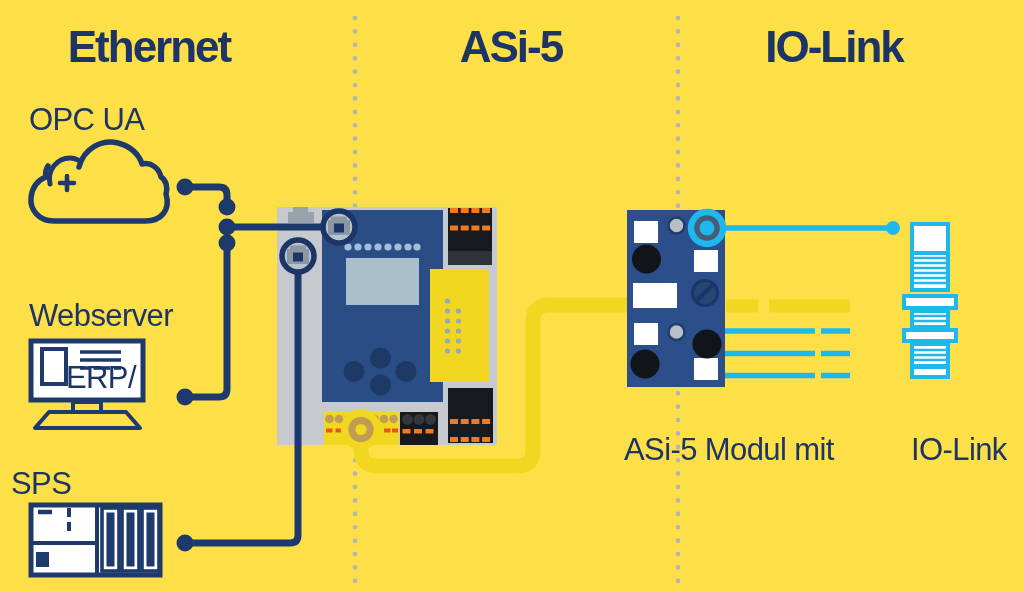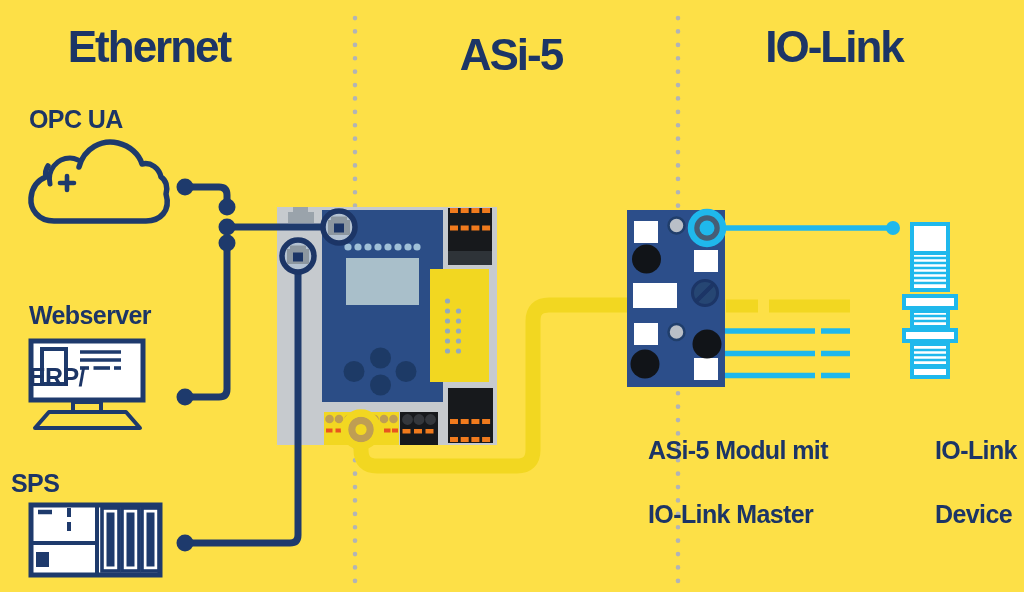--- a/index.html
+++ b/index.html
@@ -6,24 +6,24 @@
   .canvas{
     position:relative;width:1024px;height:592px;background:#fde047;
     font-family:"Liberation Sans",sans-serif;overflow:hidden;
   }
   .svg-layer{position:absolute;left:0;top:0;}
   .hdr{
     position:absolute;font-weight:bold;font-size:44px;letter-spacing:-2px;
     color:#1c3566;text-align:center;white-space:nowrap;
   }
   .lbl{
-    position:absolute;font-weight:bold;font-size:25px;line-height:31px;
-    letter-spacing:-0.6px;color:#1c3566;white-space:pre-line;
+    position:absolute;font-weight:normal;font-size:31px;line-height:31px;
+    letter-spacing:-0.6px;color:#1c3566;white-space:pre-line;text-align:center;
   }
-  .lbl.small-lh{line-height:32px;margin-left:24px;}
+  .lbl.small-lh{line-height:32px;}
 </style>
 </head>
 <body>
 
 <div class="canvas">
 
   <svg class="svg-layer" width="1024" height="592" viewBox="0 0 1024 592">
 
     <g>
       <line x1="355" y1="18" x2="355" y2="584" stroke="#b2b4b6" stroke-width="4.6" stroke-linecap="round" stroke-dasharray="0.1 13.3"></line>
@@ -279,36 +279,34 @@
       <g stroke-width="2.6">
         <line x1="912" y1="350" x2="948" y2="350"></line>
         <line x1="912" y1="355" x2="948" y2="355"></line>
         <line x1="912" y1="360" x2="948" y2="360"></line>
       </g>
       <rect x="912" y="367" width="36" height="10"></rect>
     </g>
   </svg>
 
   <div class="hdr" style="left:38px;top:22px;width:222px;">Ethernet</div>
-  <div class="hdr" style="left:420px;top:22px;width:182px;margin-top:8px;">ASi-5</div>
+  <div class="hdr" style="left:420px;top:22px;width:182px;">ASi-5</div>
   <div class="hdr" style="left:742px;top:22px;width:184px;">IO-Link</div>
 
   <div class="lbl" style="left:29px;top:104px;">OPC UA</div>
 
   <div class="lbl" style="left:29px;top:269px;">
     <div>Webserver</div>
     <div>ERP/</div>
   </div>
 
   <div class="lbl" style="left:11px;top:468px;">SPS</div>
 
 
   <div class="lbl small-lh" style="left:624px;top:402px;">
     <div>ASi-5 Modul mit</div>
-    <div>IO-Link Master</div>
   </div>
 
   <div class="lbl small-lh" style="left:911px;top:402px;">
     <div>IO-Link</div>
-    <div>Device</div>
   </div>
 
 </div>
 
 </body></html>

